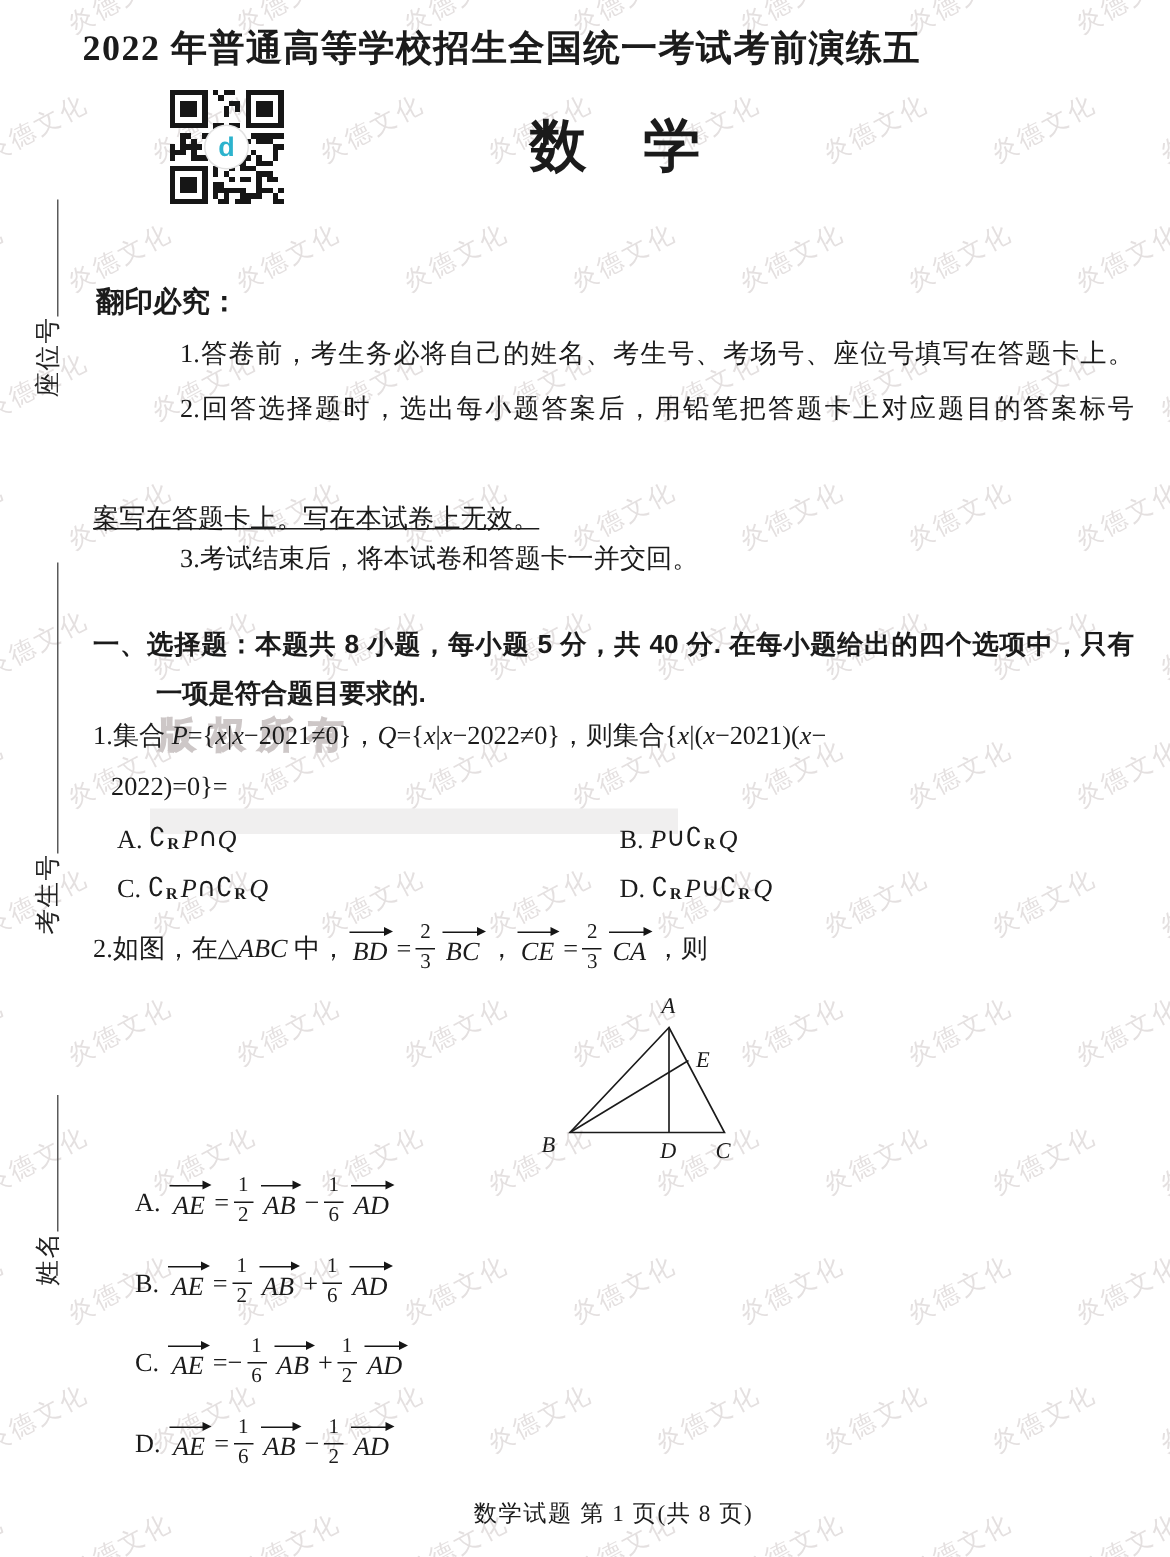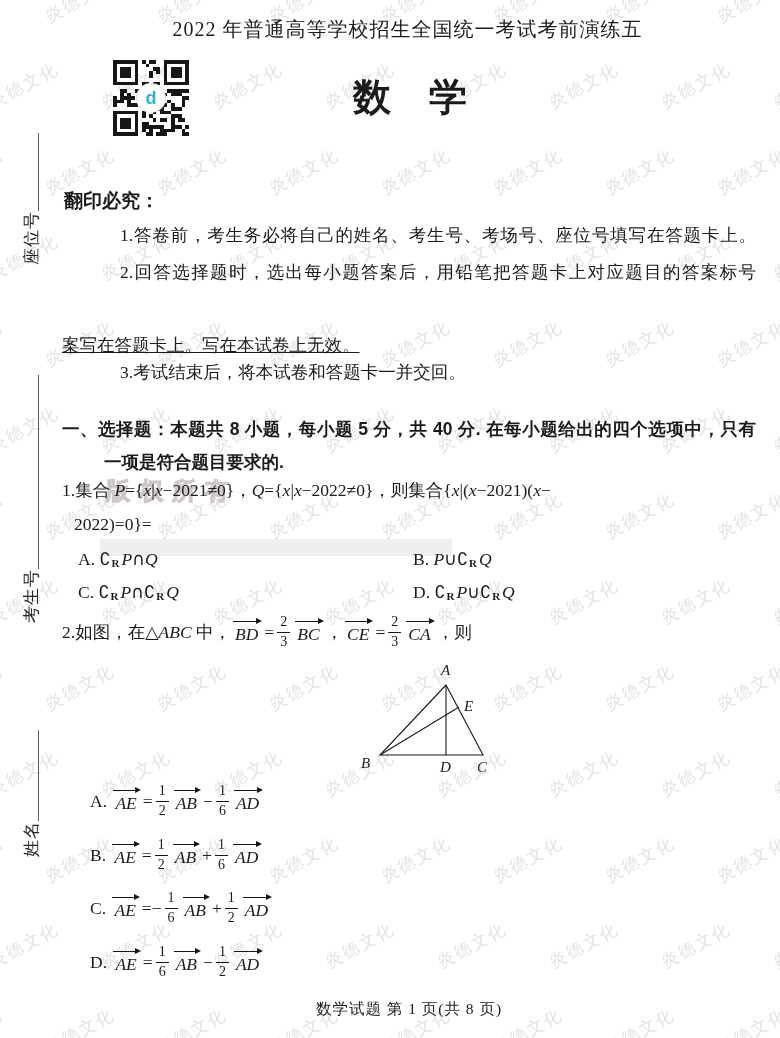--- a/index.html
+++ b/index.html
@@ -11,22 +11,22 @@
       color:rgba(158,143,143,0.28);white-space:nowrap;font-family:"Liberation Serif",serif;}
   .stamp{position:absolute;left:106px;top:476px;font-family:"Liberation Sans","DejaVu Sans",sans-serif;
          font-weight:bold;color:rgba(190,184,184,0.45);line-height:1.25;}
   @supports(-webkit-text-stroke:1px #000){
     .stamp{color:transparent;-webkit-text-stroke:1.1px #cdc7c7;}
   }
   .stamp-l1{font-size:24px;letter-spacing:9px;}
   .stamp-l2{font-size:30px;letter-spacing:3px;}
   .stamp-box{position:absolute;left:100px;top:539px;width:352px;height:17px;background:#f0efef;}
   
-  .title{position:absolute;left:55px;top:16px;width:705px;text-align:center;font-size:20px;
-         font-weight:normal;letter-spacing:1px;white-space:nowrap;}
+  .title{position:absolute;left:55px;top:16px;width:705px;text-align:left;font-size:24px;
+         font-weight:bold;letter-spacing:1px;white-space:nowrap;}
   .subject{position:absolute;left:60px;top:72px;width:700px;text-align:center;font-size:38px;
            font-weight:bold;font-family:"Liberation Sans","DejaVu Sans",sans-serif;}
   .qr{position:absolute;left:112px;top:60px;width:78px;height:76px;}
   .qr svg{width:100%;height:100%;shape-rendering:crispEdges;fill:#161616;}
   .qr-logo{position:absolute;left:25px;top:24px;width:28px;height:28px;border-radius:50%;
            background:#ffffff;box-shadow:0 0 0 1px #e2e2e2;display:flex;align-items:center;justify-content:center;}
   .qr-logo span{color:#2cb3cd;font-family:"Liberation Sans",sans-serif;font-weight:bold;font-size:18px;}
   
   .sidefield{position:absolute;left:16px;height:30px;transform:rotate(-90deg);transform-origin:0 0;
              display:flex;align-items:center;}

